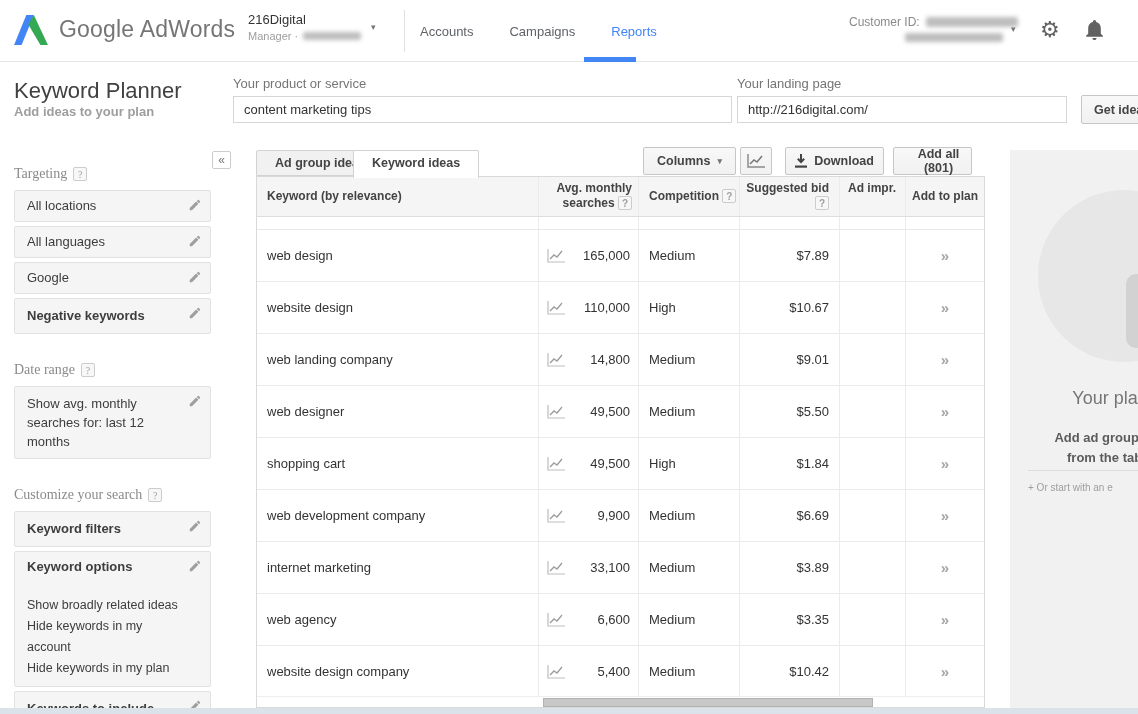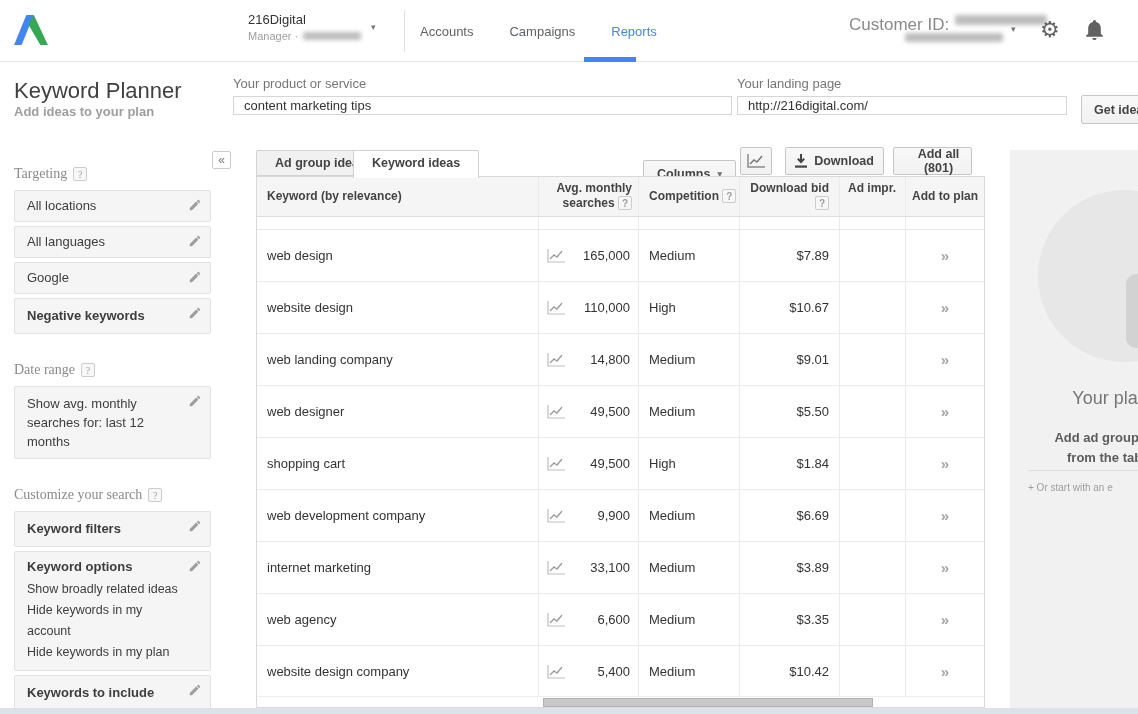--- a/index.html
+++ b/index.html
@@ -15,54 +15,54 @@
   .account { position:absolute; left:248px; top:12px; }
   .account-name { font-size:13px; color:#333; }
   .account-sub { font-size:11px; color:#9e9e9e; margin-top:3px; display:flex; align-items:center; gap:5px; }
   .blurbar { display:inline-block; background:#bdbdbd; filter:blur(2px); border-radius:2px; }
   .caret { font-size:9px; color:#757575; }
   .account-caret { position:absolute; left:371px; top:22px; }
   .topsep { position:absolute; left:404px; top:10px; width:1px; height:42px; background:#e0e0e0; }
   .nav { position:absolute; left:420px; top:24px; display:flex; gap:36px; font-size:13px; color:#5f6368; }
   .nav .active { color:#4285f4; }
   .nav-underline { position:absolute; left:584px; top:57px; width:52px; height:5px; background:#4285f4; }
-  .custid { position:absolute; left:849px; top:15px; font-size:17px; color:#8a8a8a; display:flex; align-items:flex-start; gap:6px; }
+  .custid { position:absolute; left:849px; top:15px; font-size:12px; color:#8a8a8a; display:flex; align-items:center; gap:6px; }
   .custid2 { position:absolute; left:905px; top:33px; }
   .cust-caret { position:absolute; left:1011px; top:24px; }
   .gear { position:absolute; left:1040px; top:17px; font-size:22px; color:#616161; }
   .bell { position:absolute; left:1086px; top:20px; }
   
   .kp-title { position:absolute; left:14px; top:78px; font-size:22px; color:#404040; }
   .kp-sub { position:absolute; left:14px; top:104px; font-size:13px; font-weight:bold; color:#9e9e9e; }
   .field-label { position:absolute; font-size:13px; color:#757575; }
   .lbl-product { left:233px; top:76px; }
   .lbl-landing { left:737px; top:76px; }
-  .tinput { position:absolute; height:19px; border:1px solid #d6d6d6; background:#fff; font-family:"Liberation Sans",sans-serif; font-size:13px; color:#333; padding:0 10px; }
+  .tinput { position:absolute; height:27px; border:1px solid #d6d6d6; background:#fff; font-family:"Liberation Sans",sans-serif; font-size:13px; color:#333; padding:0 10px; }
   .in-product { left:233px; top:96px; width:499px; }
   .in-landing { left:737px; top:96px; width:330px; }
   .btn { background:linear-gradient(#f8f8f8,#f1f1f1); border:1px solid #c6c6c6; border-radius:2px; font-family:"Liberation Sans",sans-serif; font-size:12.5px; font-weight:bold; color:#444; }
   .get-ideas { position:absolute; left:1081px; top:95px; height:29px; width:90px; text-align:left; padding:0 12px; }
   
   .collapse-btn { position:absolute; left:212px; top:151px; width:19px; height:18px; line-height:16px; text-align:center; background:#fff; border:1px solid #ccc; border-radius:2px; color:#757575; font-size:12px; }
   .sidebar { position:absolute; left:14px; top:152px; width:197px; padding-top:14px; }
   .side-title { font-size:14px; color:#8a8a8a; margin-bottom:8px; display:flex; align-items:center; gap:6px;font-family:Liberation Serif, serif; }
   .helpbox { display:inline-block; width:14px; height:14px; line-height:13px; text-align:center; background:#f7f7f7; border:1px solid #ccc; border-radius:2px; color:#9e9e9e; font-size:10px; }
   .card { position:relative; background:#f5f5f5; border:1px solid #e2e2e2; border-radius:2px; padding:7px 30px 7px 12px; margin-bottom:4px; font-size:13px; color:#3d3d3d; line-height:16px; }
   .card.bold { font-weight:bold; padding-top:9px; padding-bottom:9px; }
   .pencil { position:absolute; right:8px; top:7px; }
   .gap { height:24px; }
   .opt-line { display:block; font-size:12.5px; line-height:21px; color:#3d3d3d; font-weight:normal; }
-  .opt-title { display:block; font-weight:bold; margin-bottom:4px; }
+  .opt-title { display:block; font-weight:bold; margin-bottom:20px; }
   .date-card { line-height:19px; }
   
   .tab { position:absolute; top:150px; height:26px; line-height:25px; padding:0 18px; font-size:12.5px; font-weight:bold; color:#444; background:#f1f1f1; border:1px solid #d2d2d2; border-radius:2px 2px 0 0; }
   .tab-adgroup { left:256px; }
   .tab-keyword { left:353px; top:150px; height:28px; background:#fff; border-bottom:none; z-index:3; }
   .toolbtn { position:absolute; top:147px; height:28px; display:flex; align-items:center; justify-content:center; gap:7px; }
-  .btn-columns { left:643px; width:93px;margin-top:13px; }
+  .btn-columns { left:643px; width:93px; }
   .btn-chart { left:740px; width:32px; }
   .btn-download { left:785px; width:99px; }
   .btn-addall { left:893px; width:79px;padding-left:12px; }
   
   .tablebox { position:absolute; left:256px; top:176px; width:729px; height:532px; background:#fff; border:1px solid #d9d9d9; overflow:hidden; }
   .thead { display:flex; height:40px; background:#f5f5f5; border-bottom:1px solid #ddd; font-size:12px; font-weight:bold; color:#444; }
   .th { flex:none; }
   .th+.th, .c+.c { border-left:1px solid #ebebeb; }
   .w-k { width:281px; } .w-s { width:100px; } .w-c { width:101px; } .w-b { width:100px; } .w-i { width:66px; } .w-a { width:79px; }
   .th-k { line-height:39px; padding-left:10px; }
@@ -102,20 +102,21 @@
 <div class="page">
 
   <div class="topbar">
     <div class="logo">
       <span>
         <svg width="34" height="32" viewBox="0 0 36 34">
           <polygon points="13,2 21,2 8,34 0,34" fill="#4285f4"></polygon>
           <polygon points="15,12 21,2 36,34 28,34" fill="#34a853"></polygon>
         </svg>
       </span>
+      <span class="logo-text">Google AdWords</span>
     </div>
 
     <div class="account">
       <div class="account-name">216Digital</div>
       <div class="account-sub">
         <span>Manager ·</span>
         <span class="blurbar" style="width:58px;height:8px;"></span>
       </div>
     </div>
     <span class="caret account-caret">▾</span>
@@ -267,21 +268,21 @@
       <div class="th th-k w-k"><span>Keyword (by relevance)</span></div>
       <div class="th th-s w-s">
         <span>Avg. monthly searches</span>
         <span class="helpbox">?</span>
       </div>
       <div class="th th-c w-c">
         <span>Competition</span>
         <span class="helpbox">?</span>
       </div>
       <div class="th th-b w-b">
-        <span>Download bid</span><br>
+        <span>Suggested bid</span><br>
         <span class="helpbox">?</span>
       </div>
       <div class="th th-i w-i"><span>Ad impr.</span></div>
       <div class="th th-a w-a"><span>Add to plan</span></div>
     </div>
 
     <div class="partial-row">
       <div class="c w-k"></div>
         <div class="c w-s"></div>
         <div class="c w-c"></div>

